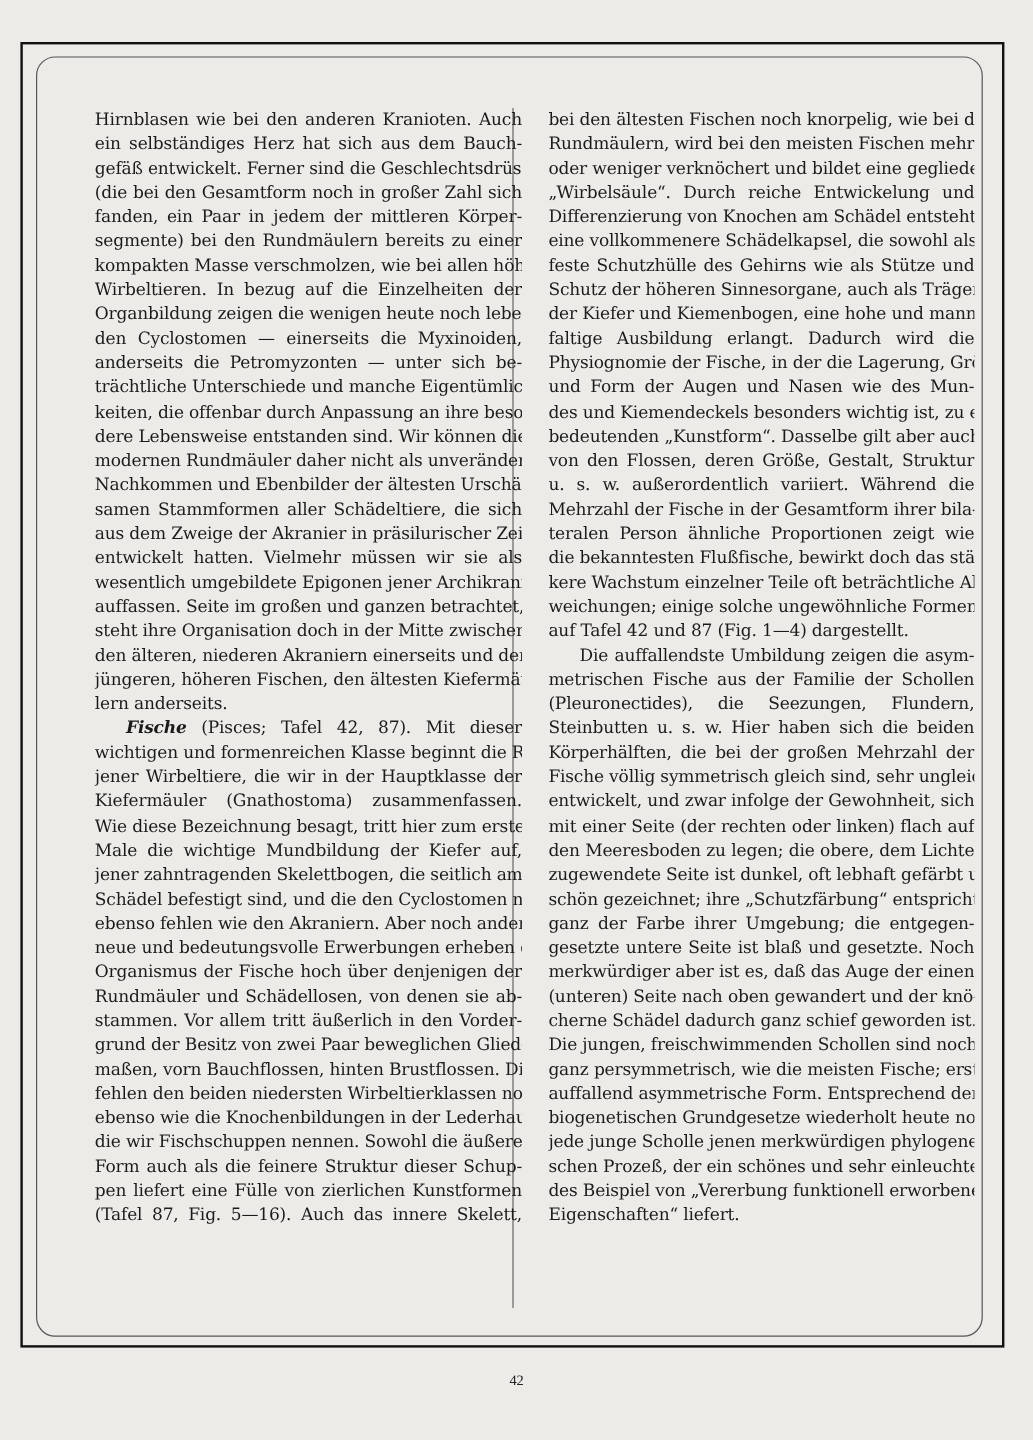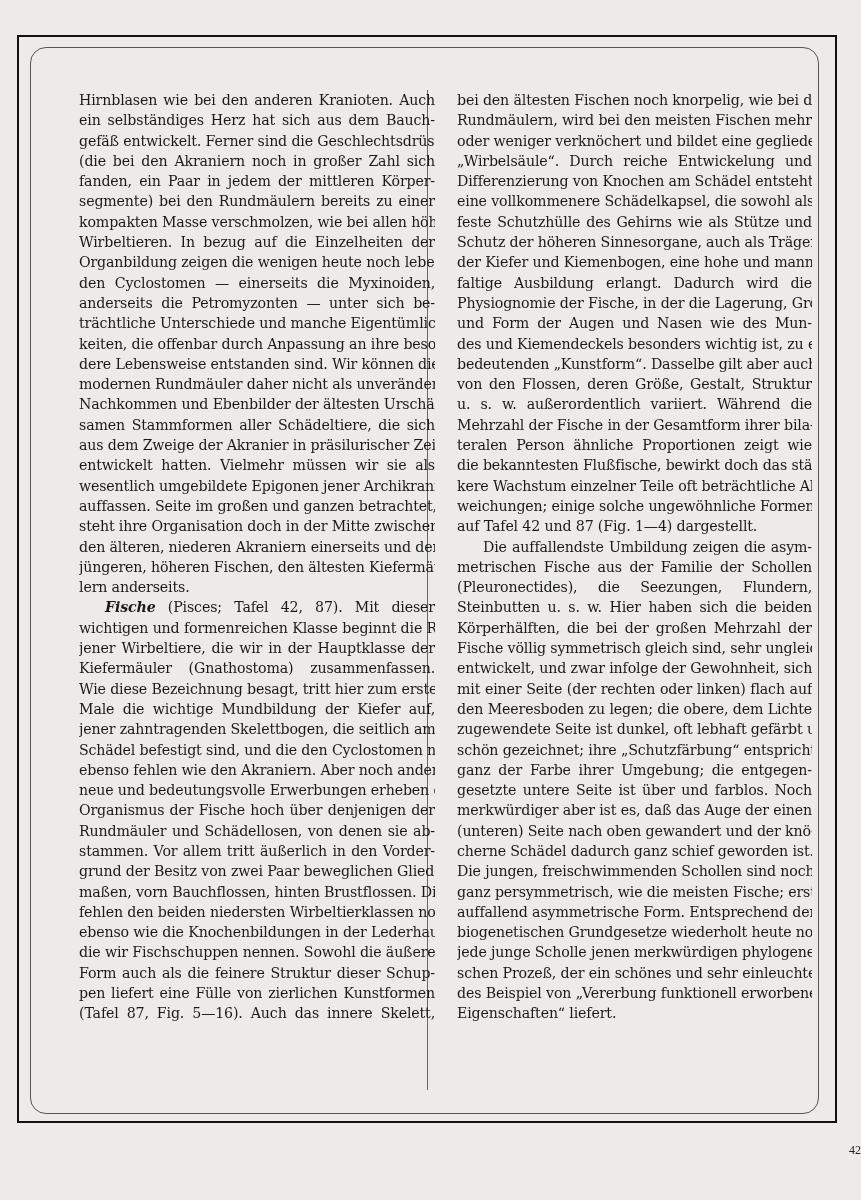--- a/index.html
+++ b/index.html
@@ -29,36 +29,36 @@
   .col-right { left:441px; width:355px; }
   .line {
     display:block; white-space:nowrap; text-align:justify;
     text-align-last:justify; height:20.3px; overflow:hidden;
     letter-spacing:-0.15px;
   }
   .line.last { text-align-last:left; }
   .line.indent { padding-left:26px; }
   .bold { font-weight:bold;font-style:italic; }
   .page-number {
-    position:absolute; left:0; width:861px; top:1143px; text-align:right;
+    position:absolute; left:0; width:861px; top:1143px; text-align:center;
     font-family:"Liberation Serif", serif; font-size:12px; color:#222;
   }
 </style>
 </head>
 <body>
 
 <div class="outer-frame"></div>
 <div class="inner-frame"></div>
 <div class="divider"></div>
 
 <div class="column col-left" id="col-left">
     <span class="line"><span>Hirnblasen wie bei den anderen Kranioten. Auch</span></span>
     <span class="line"><span>ein selbständiges Herz hat sich aus dem Bauch-</span></span>
     <span class="line"><span>gefäß entwickelt. Ferner sind die Geschlechtsdrüsen</span></span>
-    <span class="line"><span>(die bei den Akraniern noch in großer Zahl sich</span></span>
+    <span class="line"><span>(die bei den Gesamtform noch in großer Zahl sich</span></span>
     <span class="line"><span>fanden, ein Paar in jedem der mittleren Körper-</span></span>
     <span class="line"><span>segmente) bei den Rundmäulern bereits zu einer</span></span>
     <span class="line"><span>kompakten Masse verschmolzen, wie bei allen höheren</span></span>
     <span class="line"><span>Wirbeltieren. In bezug auf die Einzelheiten der</span></span>
     <span class="line"><span>Organbildung zeigen die wenigen heute noch leben-</span></span>
     <span class="line"><span>den Cyclostomen — einerseits die Myxinoiden,</span></span>
     <span class="line"><span>anderseits die Petromyzonten — unter sich be-</span></span>
     <span class="line"><span>trächtliche Unterschiede und manche Eigentümlich-</span></span>
     <span class="line"><span>keiten, die offenbar durch Anpassung an ihre beson-</span></span>
     <span class="line"><span>dere Lebensweise entstanden sind. Wir können diese</span></span>
@@ -123,21 +123,21 @@
     <span class="line"><span>(Pleuronectides), die Seezungen, Flundern,</span></span>
     <span class="line"><span>Steinbutten u. s. w. Hier haben sich die beiden</span></span>
     <span class="line"><span>Körperhälften, die bei der großen Mehrzahl der</span></span>
     <span class="line"><span>Fische völlig symmetrisch gleich sind, sehr ungleich</span></span>
     <span class="line"><span>entwickelt, und zwar infolge der Gewohnheit, sich</span></span>
     <span class="line"><span>mit einer Seite (der rechten oder linken) flach auf</span></span>
     <span class="line"><span>den Meeresboden zu legen; die obere, dem Lichte</span></span>
     <span class="line"><span>zugewendete Seite ist dunkel, oft lebhaft gefärbt und</span></span>
     <span class="line"><span>schön gezeichnet; ihre „Schutzfärbung“ entspricht oft</span></span>
     <span class="line"><span>ganz der Farbe ihrer Umgebung; die entgegen-</span></span>
-    <span class="line"><span>gesetzte untere Seite ist über und farblos. Noch</span></span>
+    <span class="line"><span>gesetzte untere Seite ist blaß und gesetzte. Noch</span></span>
     <span class="line"><span>merkwürdiger aber ist es, daß das Auge der einen</span></span>
     <span class="line"><span>(unteren) Seite nach oben gewandert und der knö-</span></span>
     <span class="line"><span>cherne Schädel dadurch ganz schief geworden ist.</span></span>
     <span class="line"><span>Die jungen, freischwimmenden Schollen sind noch</span></span>
     <span class="line"><span>ganz persymmetrisch, wie die meisten Fische; erst</span></span>
     <span class="line"><span>auffallend asymmetrische Form. Entsprechend dem</span></span>
     <span class="line"><span>biogenetischen Grundgesetze wiederholt heute noch</span></span>
     <span class="line"><span>jede junge Scholle jenen merkwürdigen phylogeneti-</span></span>
     <span class="line"><span>schen Prozeß, der ein schönes und sehr einleuchten-</span></span>
     <span class="line"><span>des Beispiel von „Vererbung funktionell erworbener</span></span>

